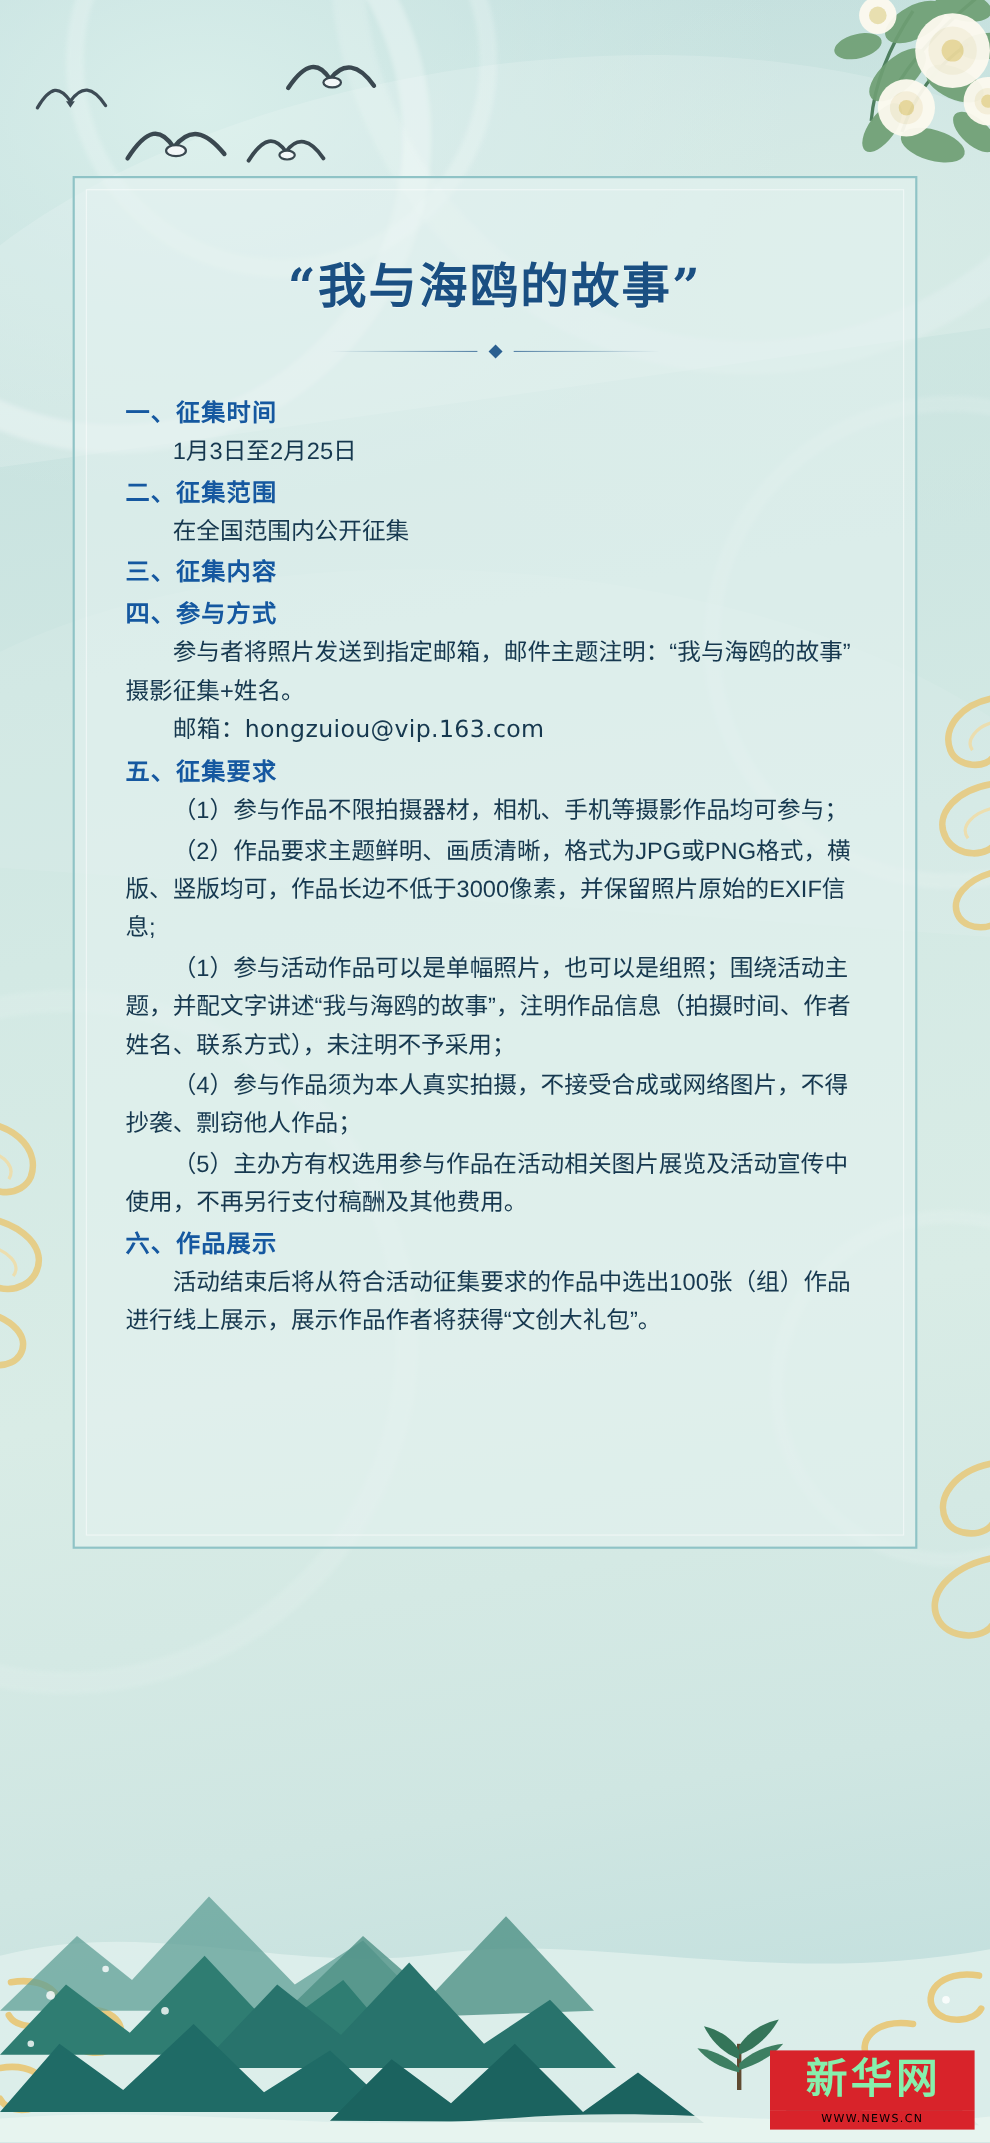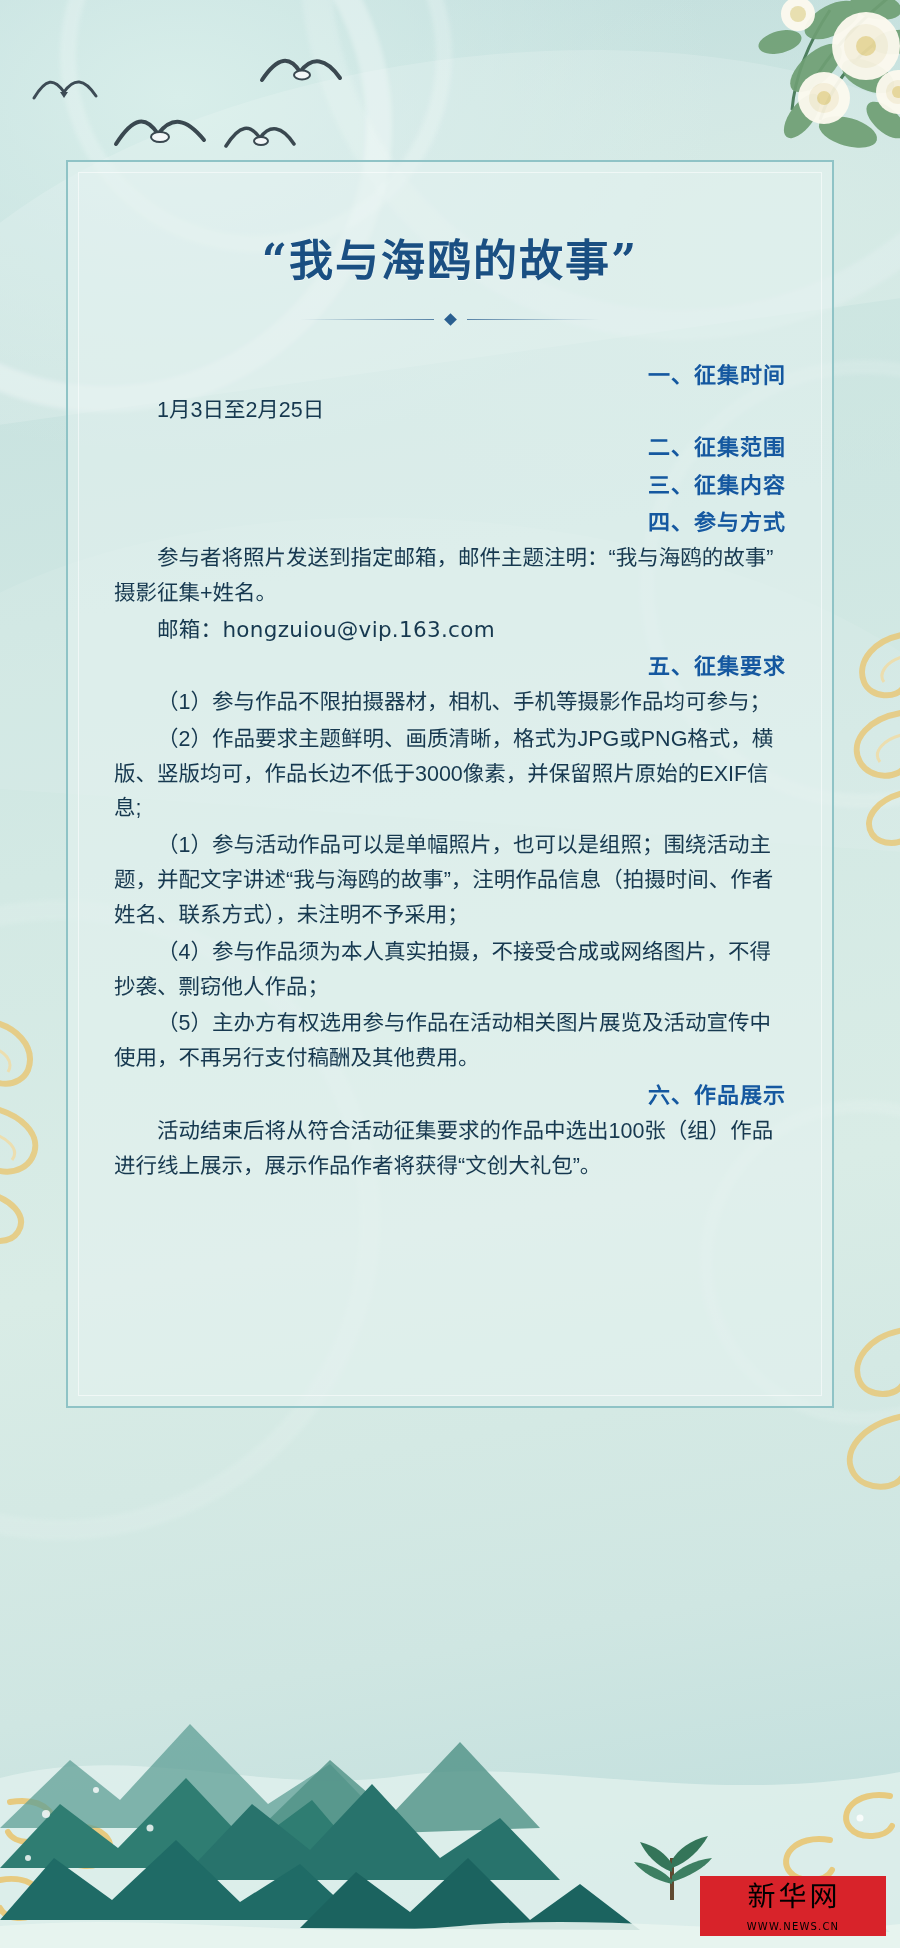--- a/index.html
+++ b/index.html
@@ -123,21 +123,20 @@
     color: #16384f;
     font-size: 21.5px;
     line-height: 1.62;
   }
   .sec-head {
     color: #1558a0;
     font-weight: bold;
     font-size: 22px;
     letter-spacing: 1px;
     margin-top: 2px;
-    text-align: right;
   }
   .para {
     text-indent: 2em;
     margin: 0 0 2px 0;
   }
   .para.noindent { text-indent: 0; margin-left: 2em; }
   .email {
     font-family: "DejaVu Sans", sans-serif;
     letter-spacing: .3px;
   }
@@ -148,24 +147,24 @@
   
   .logo {
     position: absolute;
     right: 14px;
     bottom: 12px;
     width: 186px;
     text-align: center;
   }
   .logo .mark {
     background: #d8232a;
-    color: #000000;
+    color: #86efac;
     font-family: "DejaVu Serif", "Liberation Serif", serif;
-    font-weight: normal;
-    font-size: 28px;
+    font-weight: bold;
+    font-size: 38px;
     letter-spacing: 3px;
     padding: 5px 8px 7px 10px;
     display: block;
     line-height: 1.12;
   }
   .logo .url {
     display: block;
     color: #000000;
     font-size: 10px;
     letter-spacing: 1.2px;
@@ -278,20 +277,21 @@
       <span class="dia"></span>
       <span class="bar right"></span>
     </div>
 
     <div class="body-text">
 
       <div class="sec-head">一、征集时间</div>
       <p class="para">1月3日至2月25日</p>
 
       <div class="sec-head">二、征集范围</div>
+      <p class="para">在全国范围内公开征集</p>
 
       <div class="sec-head">三、征集内容</div>
 
       <div class="sec-head">四、参与方式</div>
       <p class="para">参与者将照片发送到指定邮箱，邮件主题注明：“我与海鸥的故事”摄影征集+姓名。</p>
       <p class="para noindent email">邮箱：hongzuiou@vip.163.com</p>
 
       <div class="sec-head">五、征集要求</div>
       <p class="para">（1）参与作品不限拍摄器材，相机、手机等摄影作品均可参与；</p>
       <p class="para">（2）作品要求主题鲜明、画质清晰，格式为JPG或PNG格式，横版、竖版均可，作品长边不低于3000像素，并保留照片原始的EXIF信息;</p>

